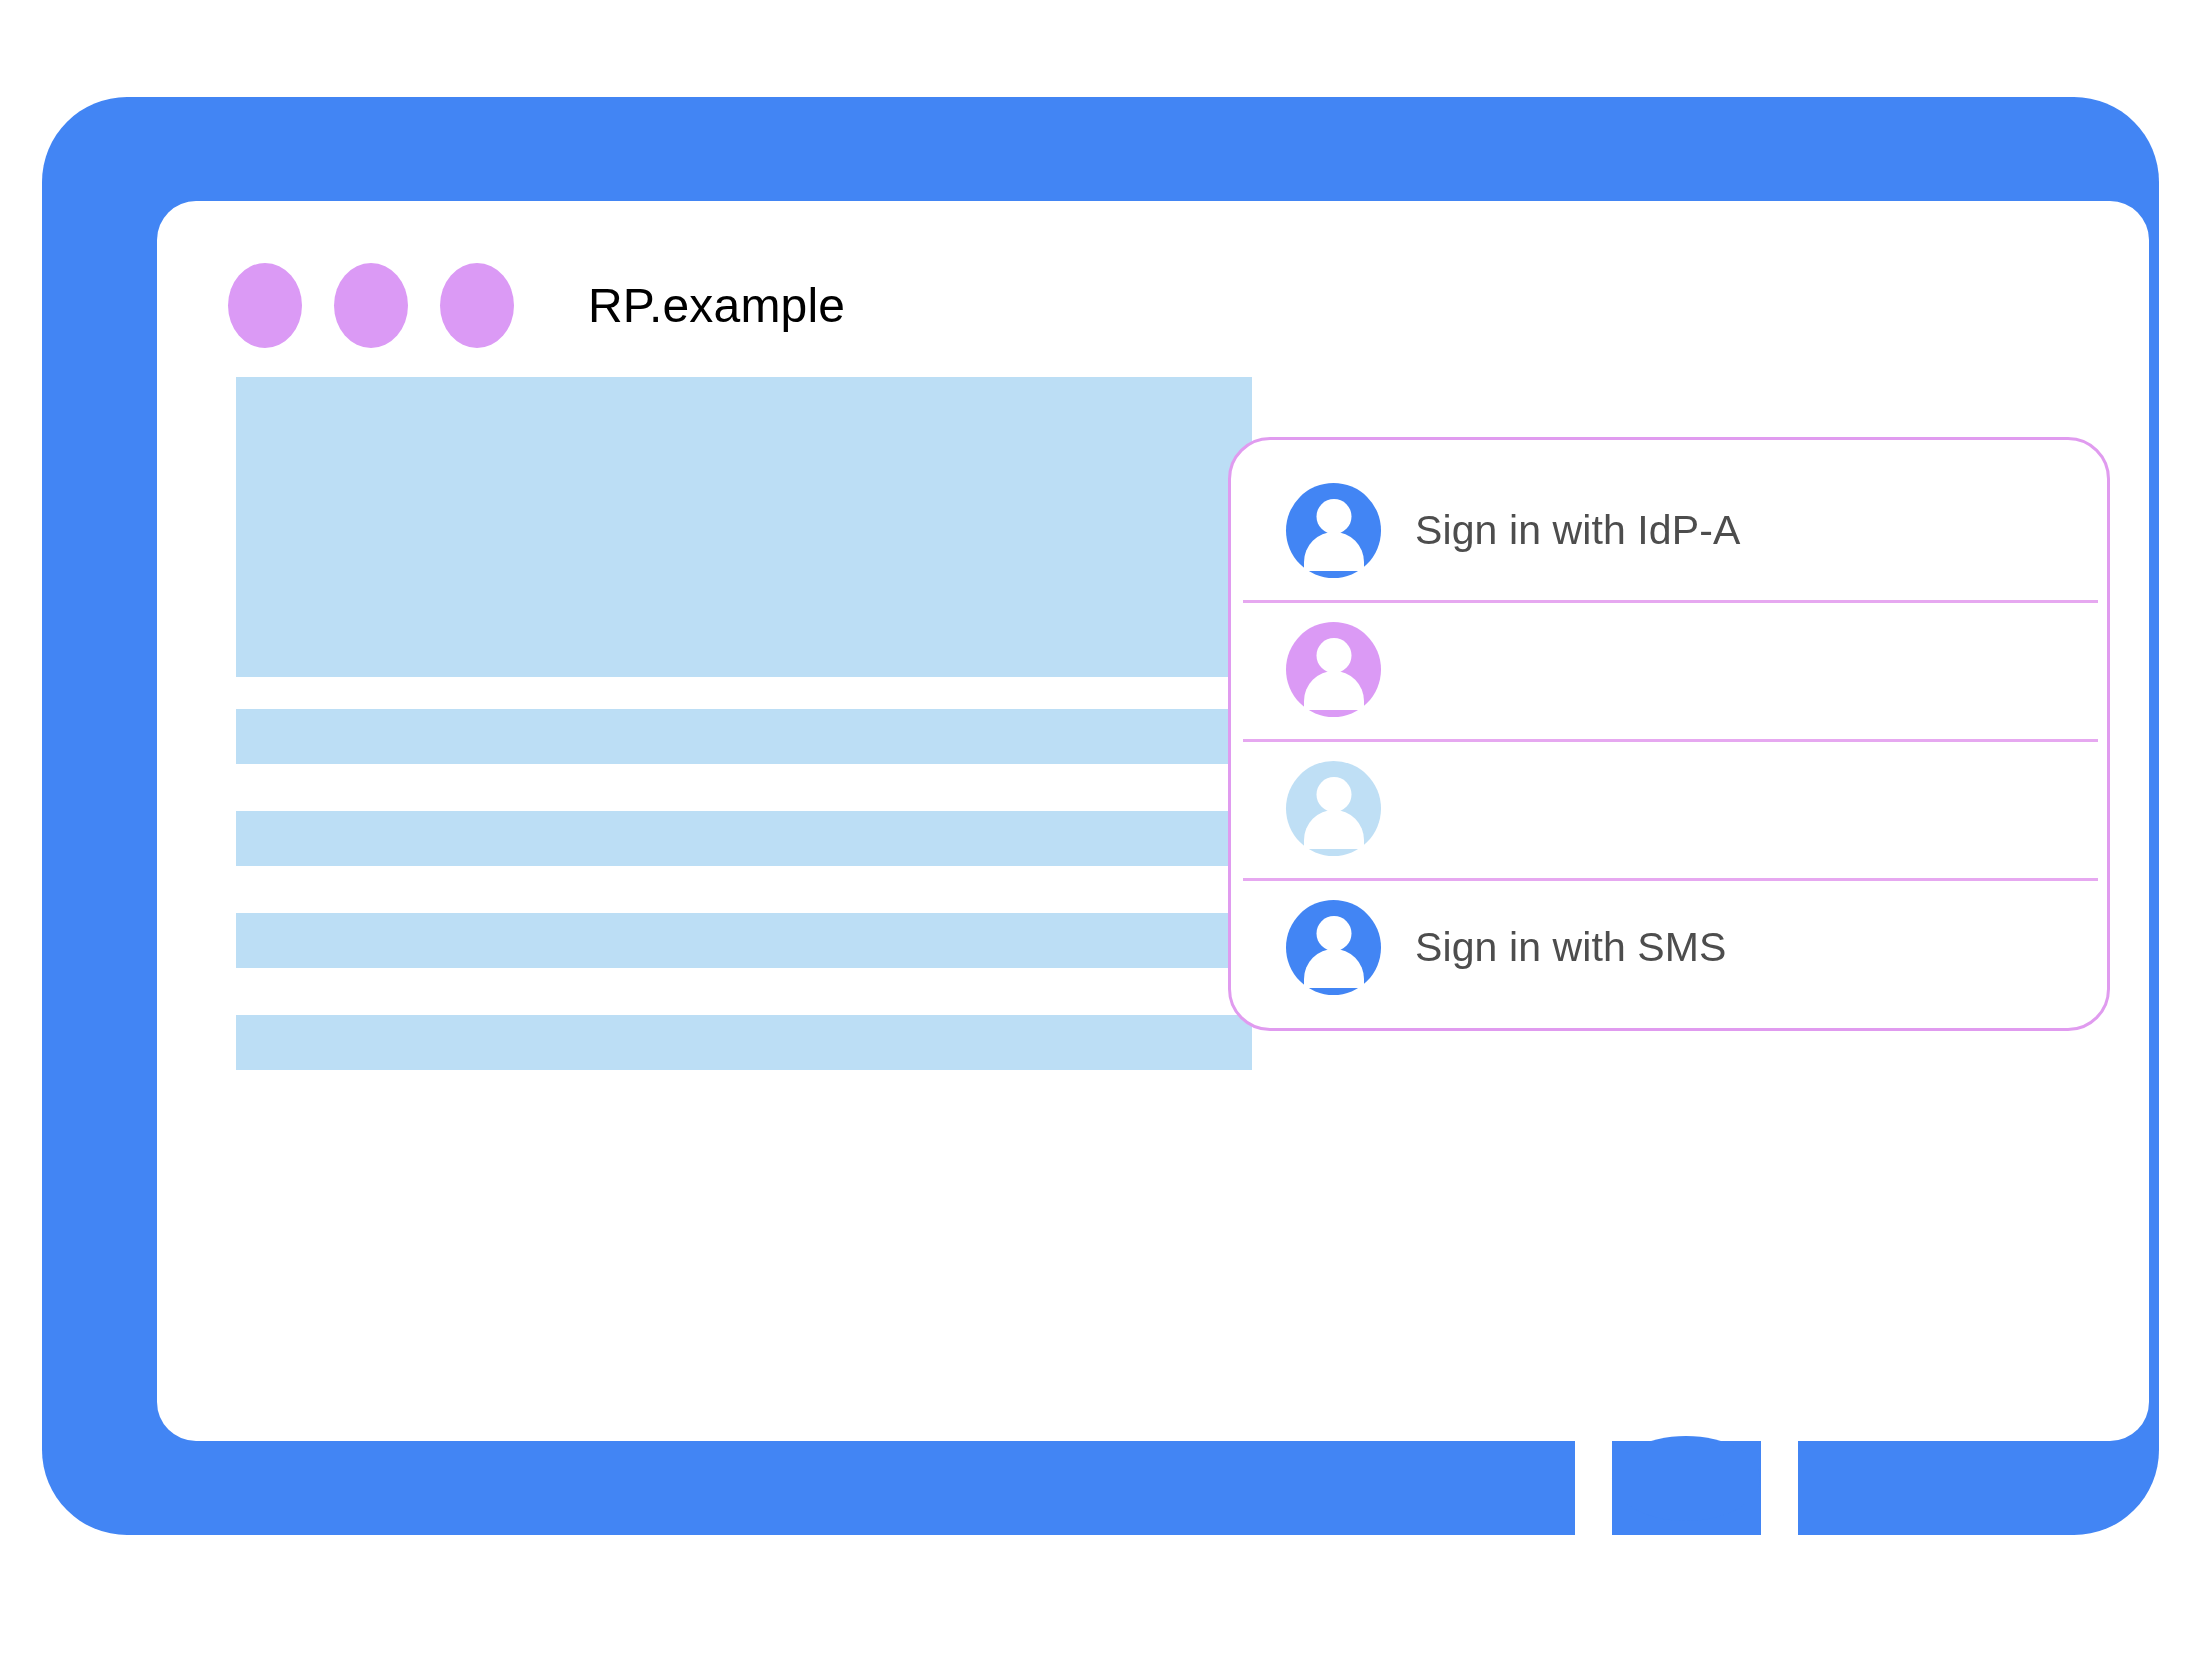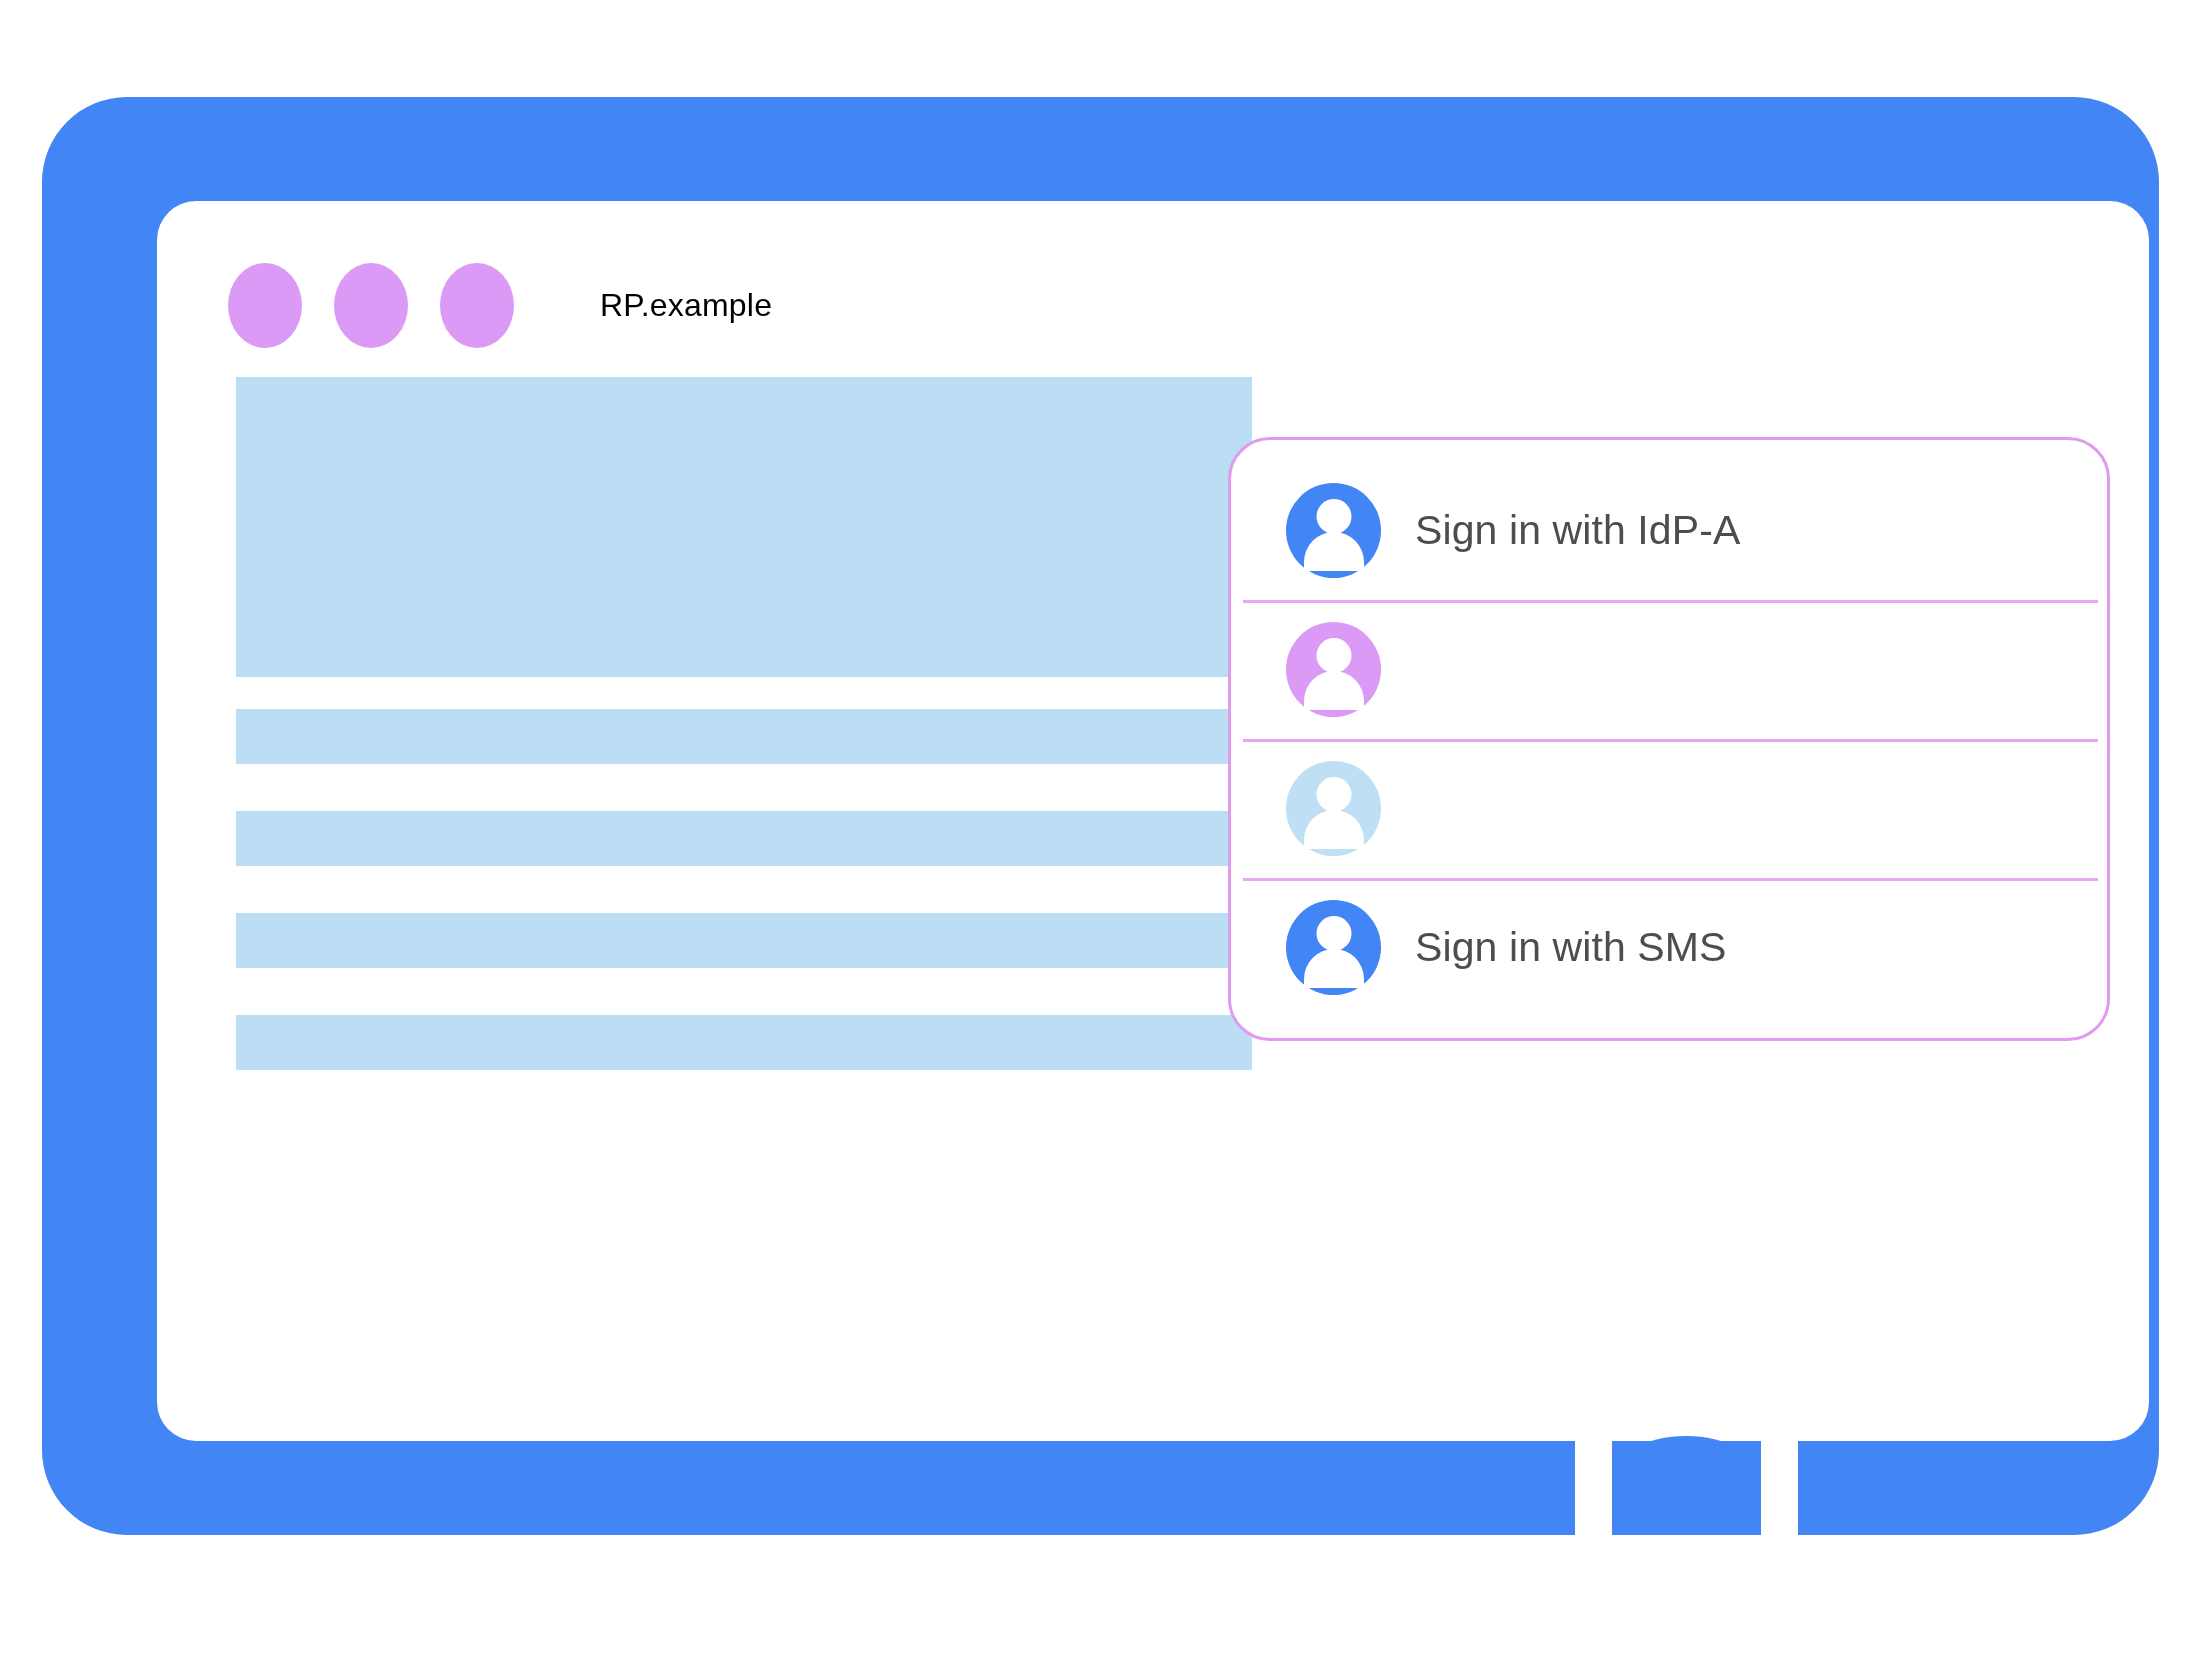--- a/index.html
+++ b/index.html
@@ -71,22 +71,22 @@
     gap: 32px;
   }
   .title-dot {
     width: 74px;
     height: 85px;
     border-radius: 50%;
     background: #DB9AF5;
     flex: none;
   }
   #site-title {
-    margin-left: 54px;
-    font-size: 32px;
+    margin-left: 42px;
+    font-size: 48px;
     color: #000000;
     white-space: nowrap;
     letter-spacing: 0.2px;
   }
 
   
   #page-content {
     position: absolute;
     left: 79px;
     top: 176px;
@@ -103,21 +103,21 @@
   
   #signin-panel {
     position: absolute;
     left: 1228px;
     top: 437px;
     width: 882px;
     box-sizing: border-box;
     background: #ffffff;
     border: 3.5px solid #E09BEF;
     border-radius: 42px;
-    padding: 21px 0 21px 0;
+    padding: 21px 0 11px 0;
   }
   .signin-item {
     display: flex;
     align-items: center;
     height: 139px;
     padding-left: 55px;
     box-sizing: border-box;
     position: relative;
     cursor: pointer;
   }

